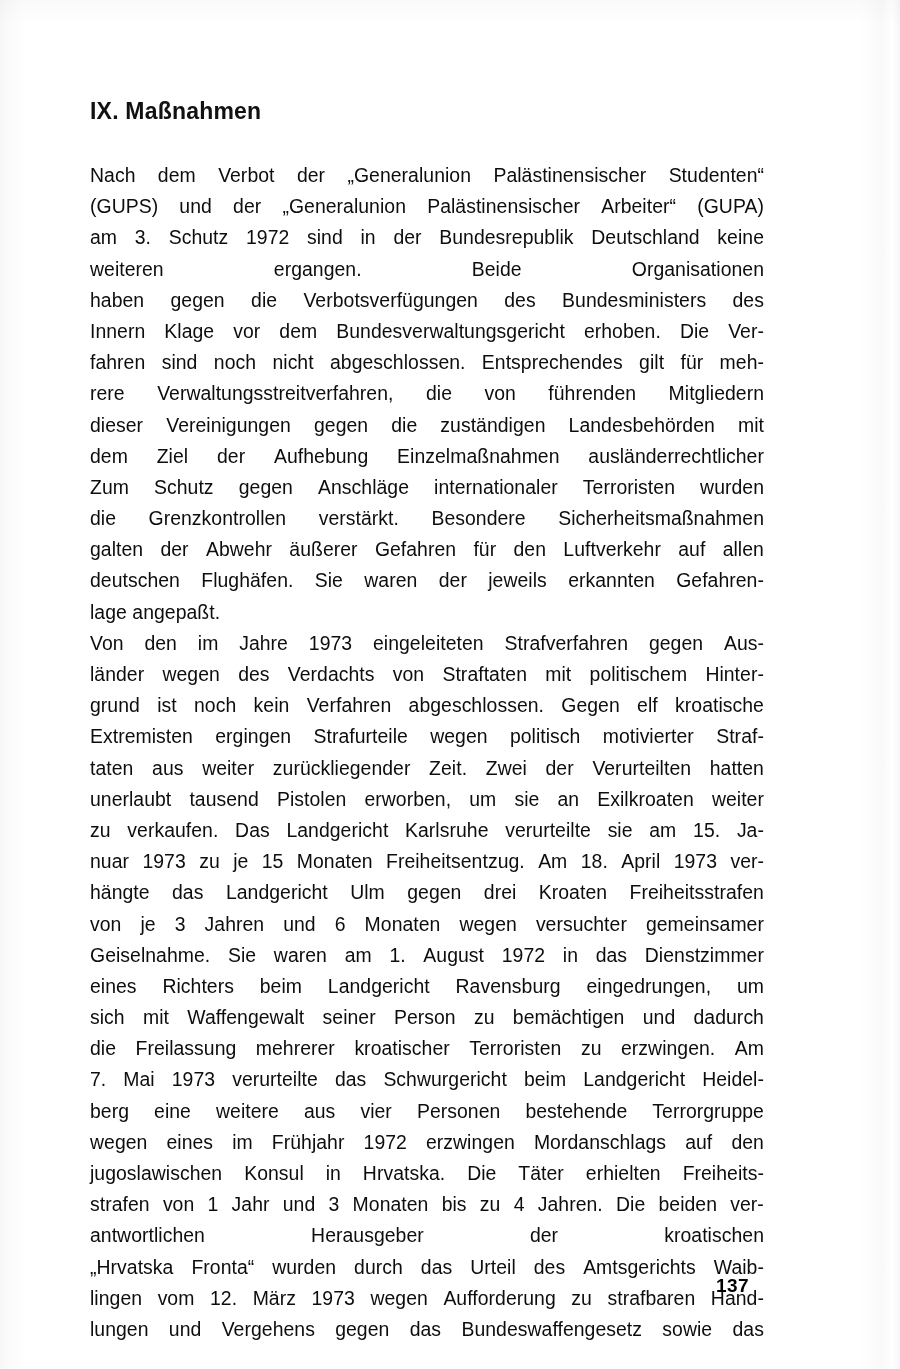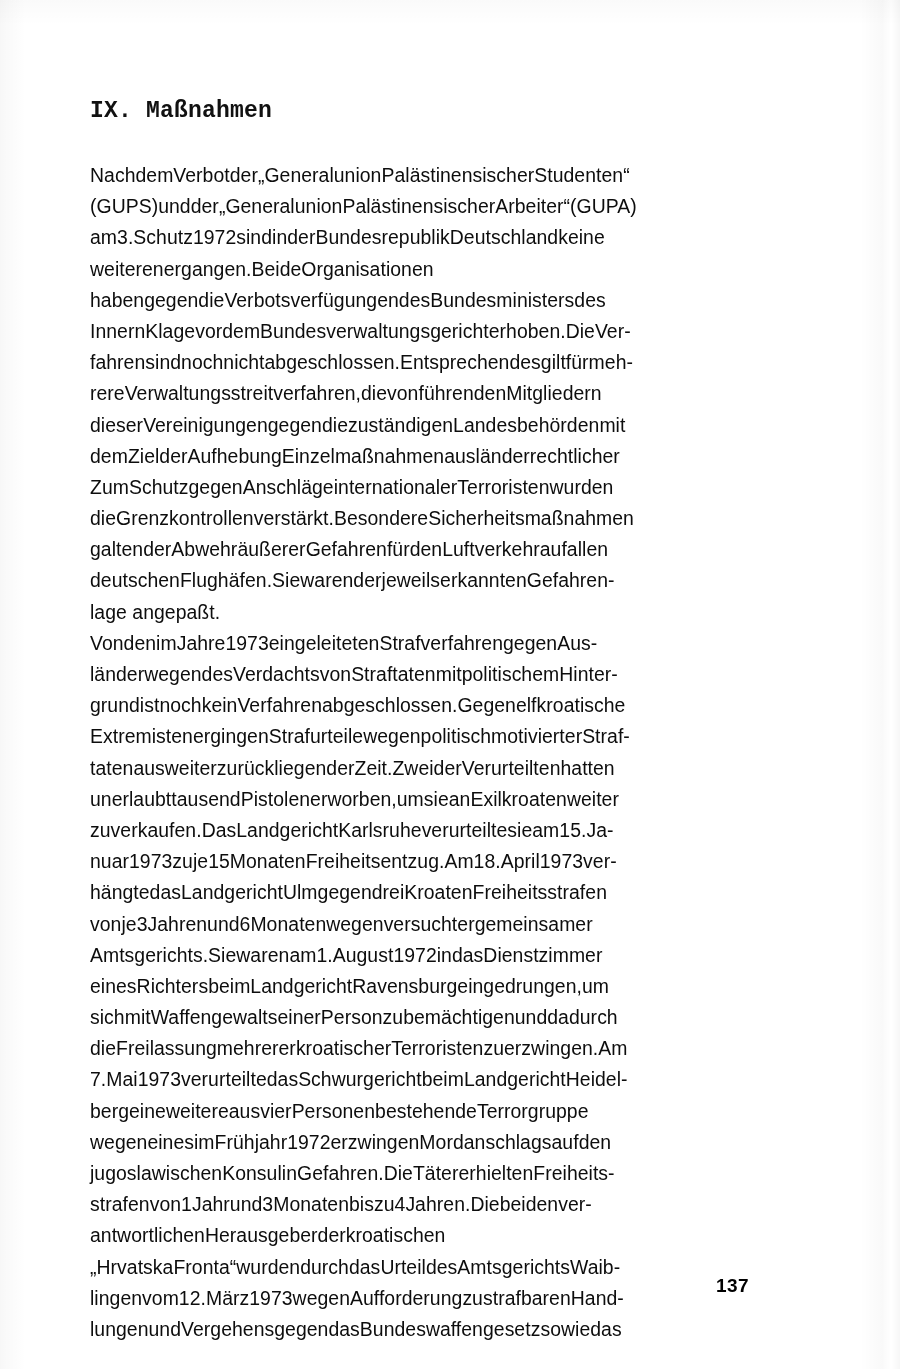--- a/index.html
+++ b/index.html
@@ -52,37 +52,36 @@
     top: 96px;
     width: 674px;
   }
   .heading {
     font-size: 23px;
     font-weight: 700;
     color: #111111;
     letter-spacing: 0.2px;
     margin: 0 0 34px 0;
     line-height: 30px;
-    font-family: Liberation Mono, monospace;
   }
   .body-text {
     font-size: 19.4px;
     color: #0d0d0d;
     line-height: 31.2px;
     letter-spacing: 0.05px;
   }
   
   .ln {
     display: block;
     white-space: nowrap;
     height: 31.2px;
   }
   .ln.just {
     display: flex;
-    justify-content: flex-start;
+    justify-content: space-between;
     width: 674px;
   }
   .ln.just > span {
     white-space: pre;
   }
   .page-number {
     position: absolute;
     left: 716px;
     top: 1275px;
     font-size: 19px;
@@ -350,21 +349,21 @@
             <span>3</span>
             <span>Jahren</span>
             <span>und</span>
             <span>6</span>
             <span>Monaten</span>
             <span>wegen</span>
             <span>versuchter</span>
             <span>gemeinsamer</span>
           </span>
         <span class="ln just">
-            <span>Amtsgerichts.</span>
+            <span>Geiselnahme.</span>
             <span>Sie</span>
             <span>waren</span>
             <span>am</span>
             <span>1.</span>
             <span>August</span>
             <span>1972</span>
             <span>in</span>
             <span>das</span>
             <span>Dienstzimmer</span>
           </span>
@@ -427,21 +426,21 @@
             <span>1972</span>
             <span>erzwingen</span>
             <span>Mordanschlags</span>
             <span>auf</span>
             <span>den</span>
           </span>
         <span class="ln just">
             <span>jugoslawischen</span>
             <span>Konsul</span>
             <span>in</span>
-            <span>Gefahren.</span>
+            <span>Hrvatska.</span>
             <span>Die</span>
             <span>Täter</span>
             <span>erhielten</span>
             <span>Freiheits-</span>
           </span>
         <span class="ln just">
             <span>strafen</span>
             <span>von</span>
             <span>1</span>
             <span>Jahr</span>

